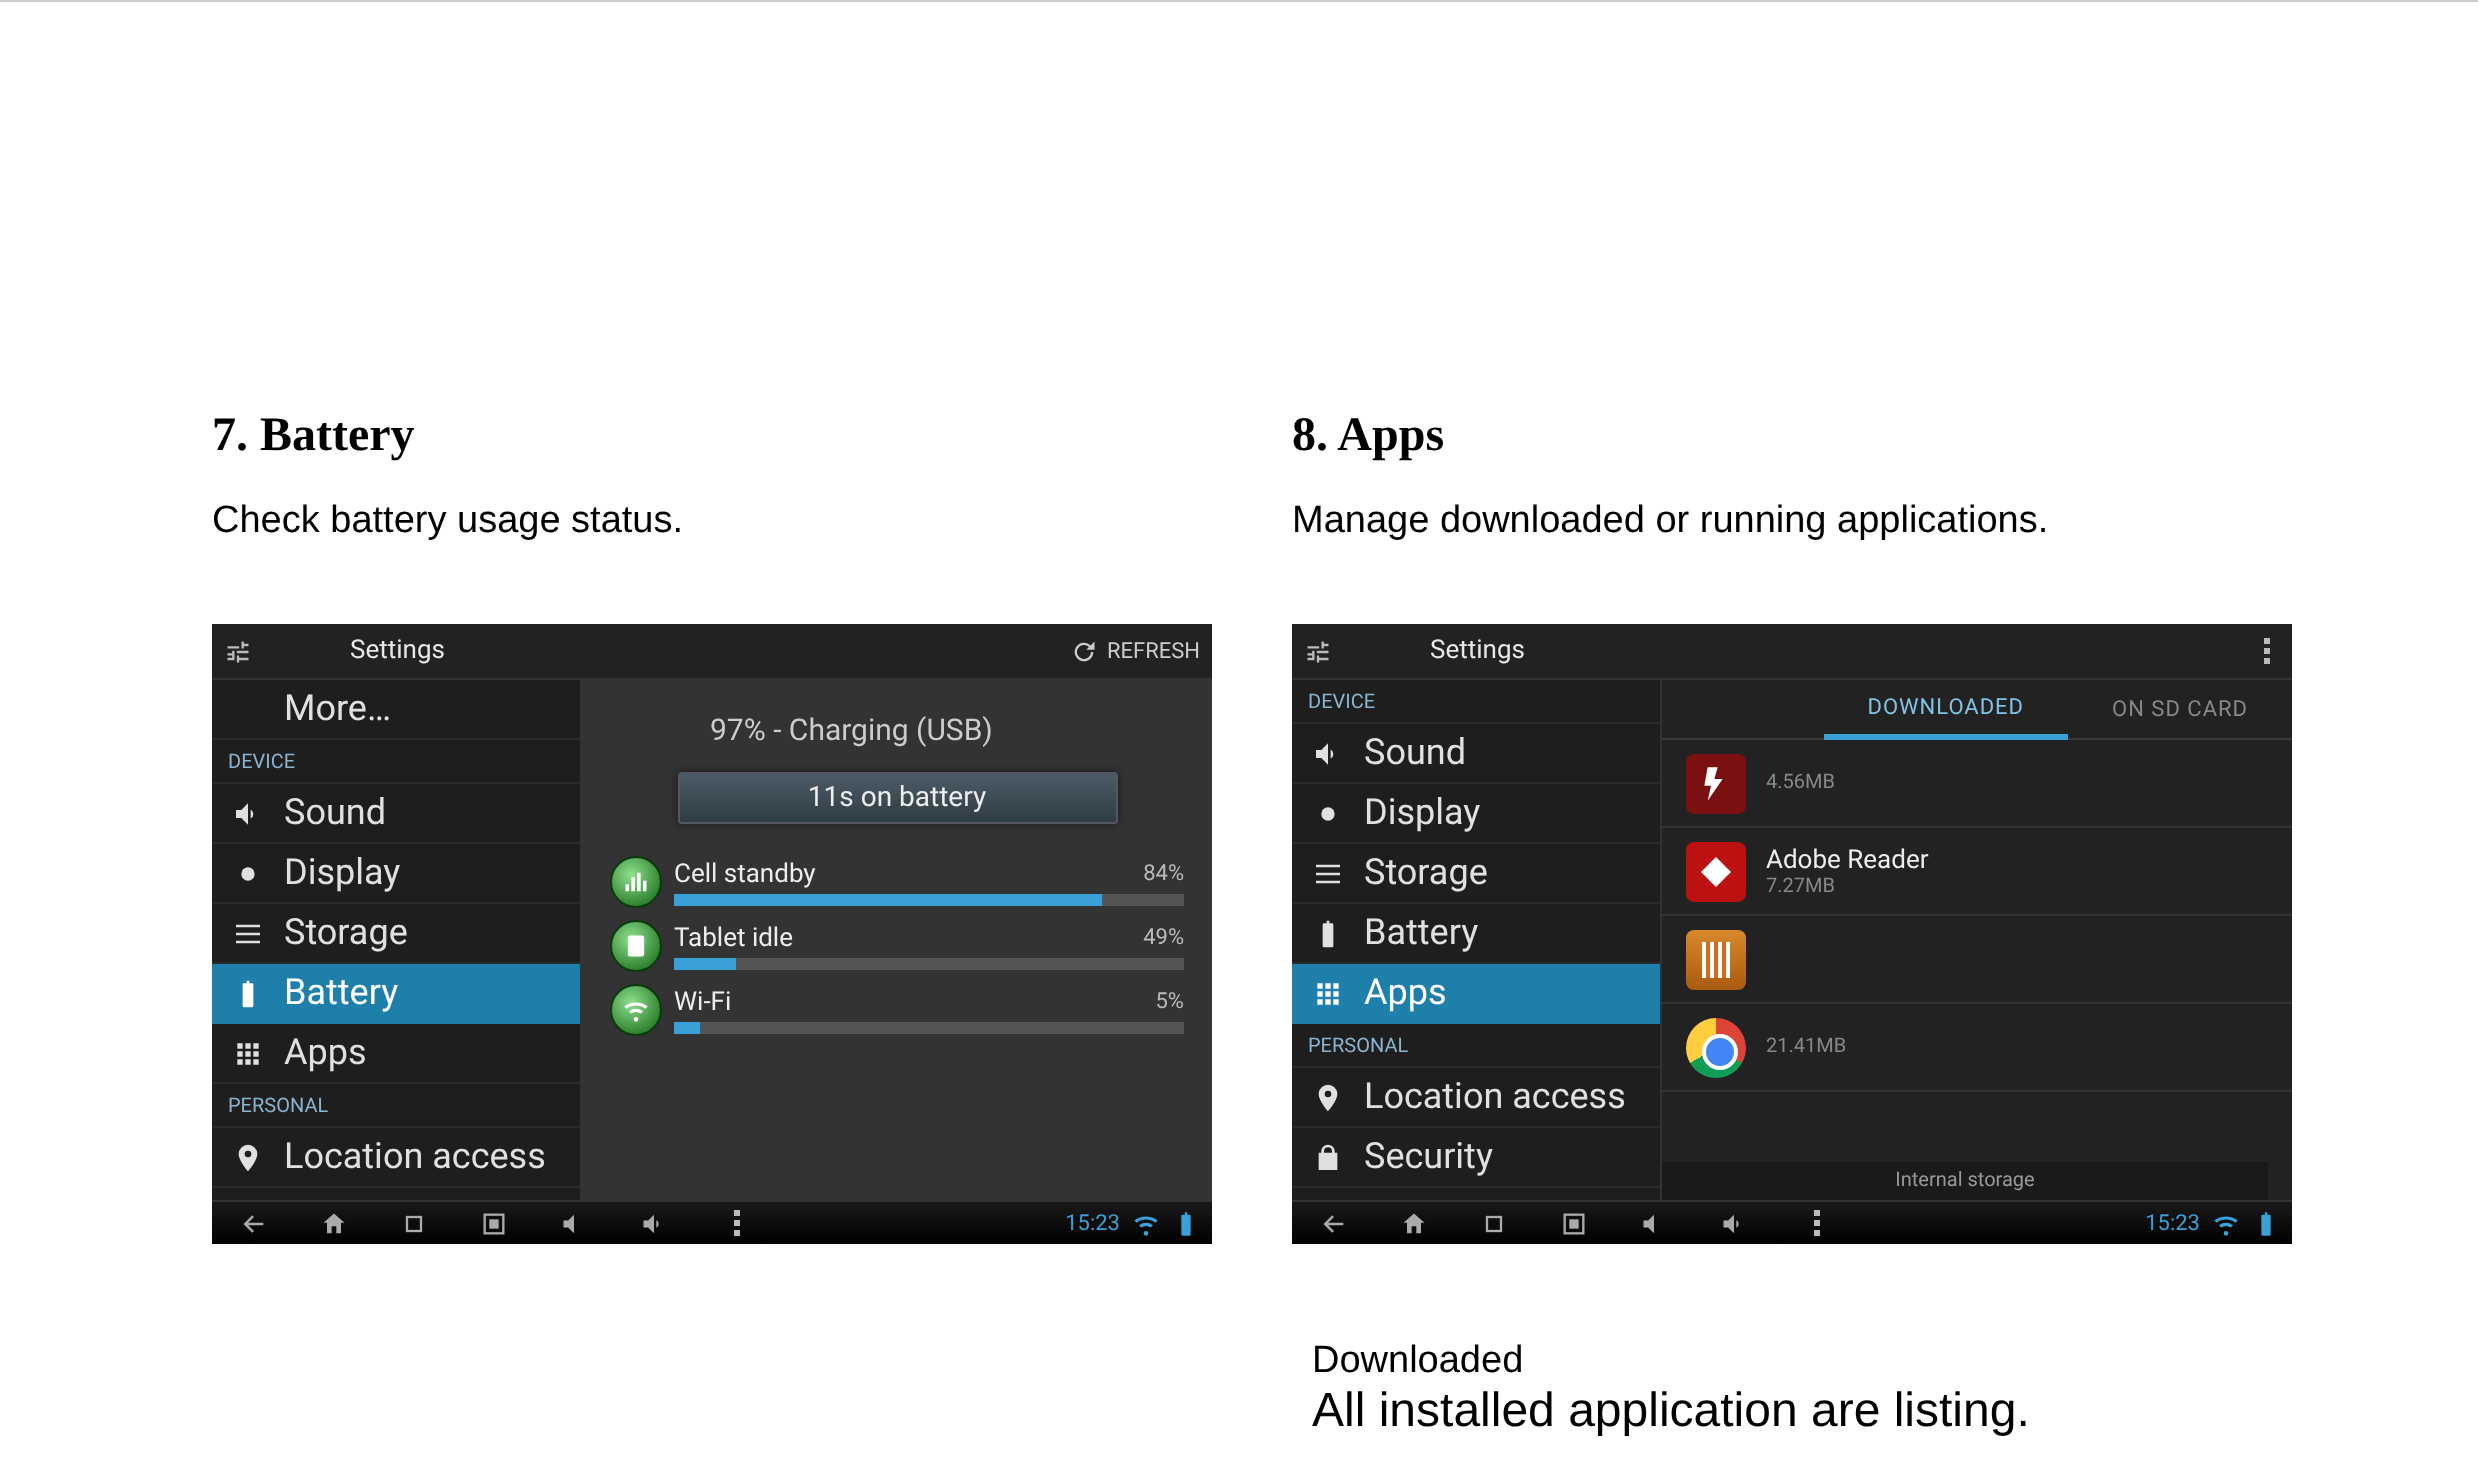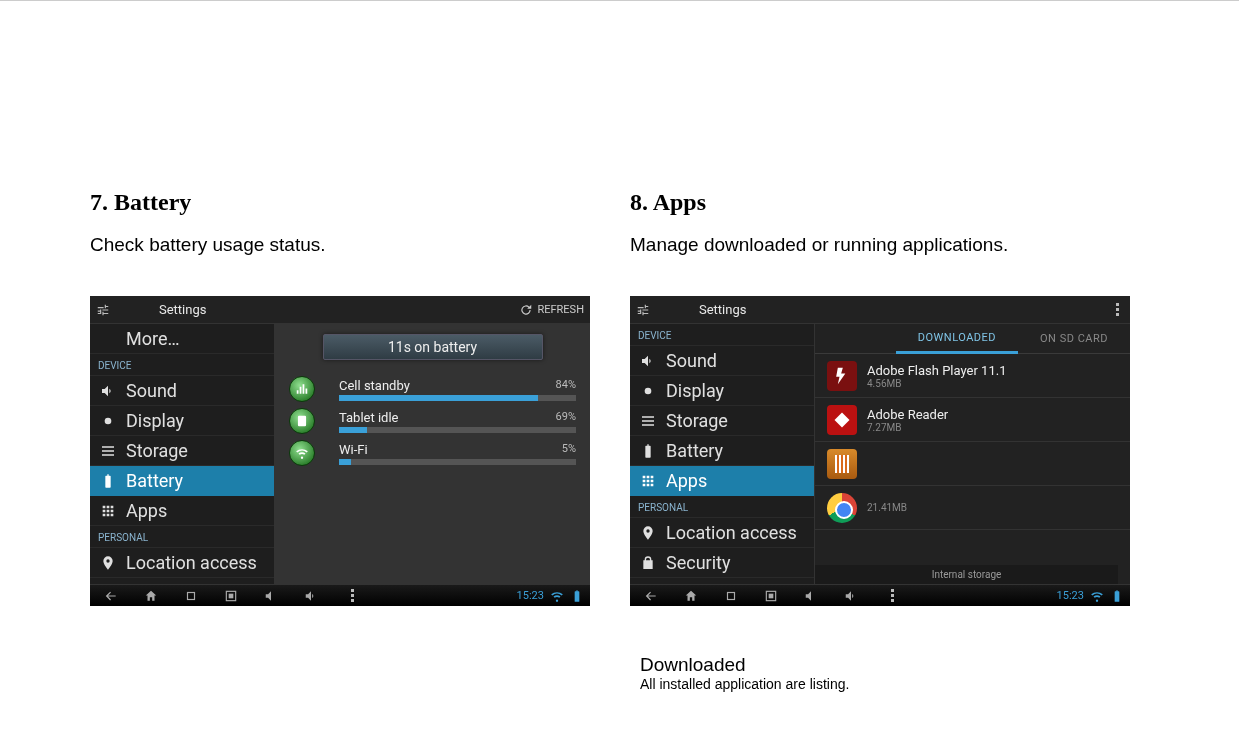--- a/index.html
+++ b/index.html
@@ -7,40 +7,40 @@
     width: 1239px;
     height: 737px;
     background: #fff;
     font-family: Arial, Helvetica, sans-serif;
     color: #000;
     position: relative;
     border-top: 1px solid #ccc;
   }
   .page {
     width: 1178px;
-    padding: 0;
+    padding: 16px;
   }
   .columns {
     display: flex;
     gap: 40px;
     padding: 188px 90px 0 90px;
   }
   .col { flex: 1; }
   h2.section-title {
     font-family: Georgia, 'Times New Roman', serif;
     font-weight: bold;
     font-size: 24px;
     margin-bottom: 18px;
   }
   p.section-desc {
     font-size: 19px;
     margin-bottom: 40px;
   }
   p.footer-line1 { font-size: 19px; margin-top: 48px; margin-left:10px;}
-  p.footer-line2 { font-size: 14px; margin-left:10px;}
+  p.footer-line2 { font-size: 24px; margin-left:10px;}
 
   
   .shot {
     width: 500px;
     height: 310px;
     background: #1a1a1a;
     position: relative;
     font-family: "Roboto", Arial, sans-serif;
     font-size: 13px;
     color: #e0e0e0;
@@ -109,21 +109,21 @@
     width: 220px;
     text-align:center;
     font-size: 14px; color:#eee;
     background: linear-gradient(#4b5b66,#2f3c44);
     border: 1px solid #556;
     border-radius: 2px;
     padding: 4px 0;
     box-shadow: 0 0 4px rgba(0,0,0,0.5);
   }
   .usage-row {
-    display:flex; align-items:center; gap:24px; margin-bottom: 6px;
+    display:flex; align-items:center; gap:6px; margin-bottom: 6px;
   }
   .usage-row .uicon {
     width:26px;height:26px;border-radius:13px;
     background: radial-gradient(circle at 40% 35%, #8fdf8f 0%, #196d19 90%);
     border:1px solid #0a3a0a;
     display:flex;align-items:center;justify-content:center;
   }
   .usage-row .uicon svg { width:14px;height:14px; fill:#fff;}
   .usage-row .uinfo { flex:1;}
   .usage-row .ulabel { font-size:13px; color:#eee; display:flex; justify-content:space-between;}
@@ -298,20 +298,21 @@
               <span class="ico">
                   <svg viewBox="0 0 24 24">
                     <path d="M12 2a7 7 0 0 0-7 7c0 5 7 13 7 13s7-8 7-13a7 7 0 0 0-7-7zm0 9.5A2.5 2.5 0 1 1 14.5 9 2.5 2.5 0 0 1 12 11.5z"></path>
                   </svg>
                 </span>
               <span>Location access</span>
             </div>
           </div>
 
           <div class="content">
+            <div class="batt-status">97% - Charging (USB)</div>
             <div class="batt-badge">11s on battery</div>
 
             <div class="usage-row">
               <div class="uicon">
                   <svg viewBox="0 0 24 24">
                     <path d="M3 20h3v-6H3v6zm5 0h3V8H8v12zm5 0h3V4h-3v16zm5 0h3v-9h-3v9z"></path>
                   </svg>
                 </div>
               <div class="uinfo">
                 <div class="ulabel">
@@ -326,21 +327,21 @@
 
             <div class="usage-row">
               <div class="uicon">
                   <svg viewBox="0 0 24 24">
                     <rect x="5" y="3" width="14" height="18" rx="2"></rect>
                   </svg>
                 </div>
               <div class="uinfo">
                 <div class="ulabel">
                   <span>Tablet idle</span>
-                  <span class="upct">69%</span>
+                  <span class="upct">49%</span>
                 </div>
                 <div class="ubar-bg">
                     <div class="ubar-fill" style="width:12%"></div>
                   </div>
               </div>
             </div>
 
             <div class="usage-row">
               <div class="uicon">
                   <svg viewBox="0 0 24 24">
@@ -509,21 +510,20 @@
               <div class="tab">ON SD CARD</div>
             </div>
             <div class="app-list">
               <div class="app-row">
                 <div class="aicon flash-icon">
                     <svg viewBox="0 0 24 24">
                       <path d="M7 2h6l-2 7h5l-9 13 2-9H5z"></path>
                     </svg>
                   </div>
                 <div class="ainfo">
-                  <div class="aname">Adobe Flash Player 11.1</div>
                   <div class="asize">4.56MB</div>
                 </div>
               </div>
               <div class="app-row">
                 <div class="aicon reader-icon">
                     <svg viewBox="0 0 24 24">
                       <path d="M12 3l9 9-9 9-9-9z"></path>
                     </svg>
                   </div>
                 <div class="ainfo">

